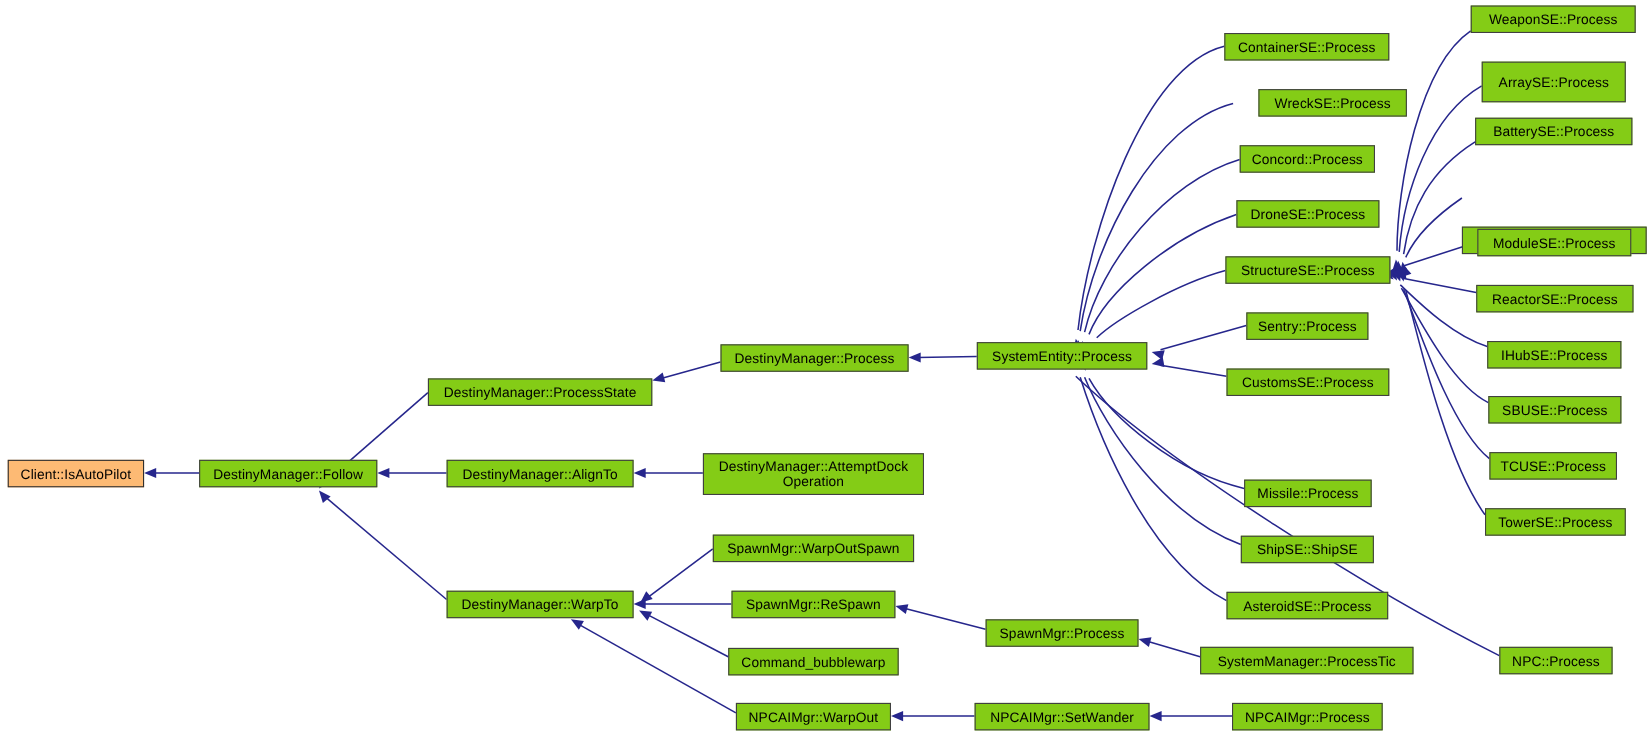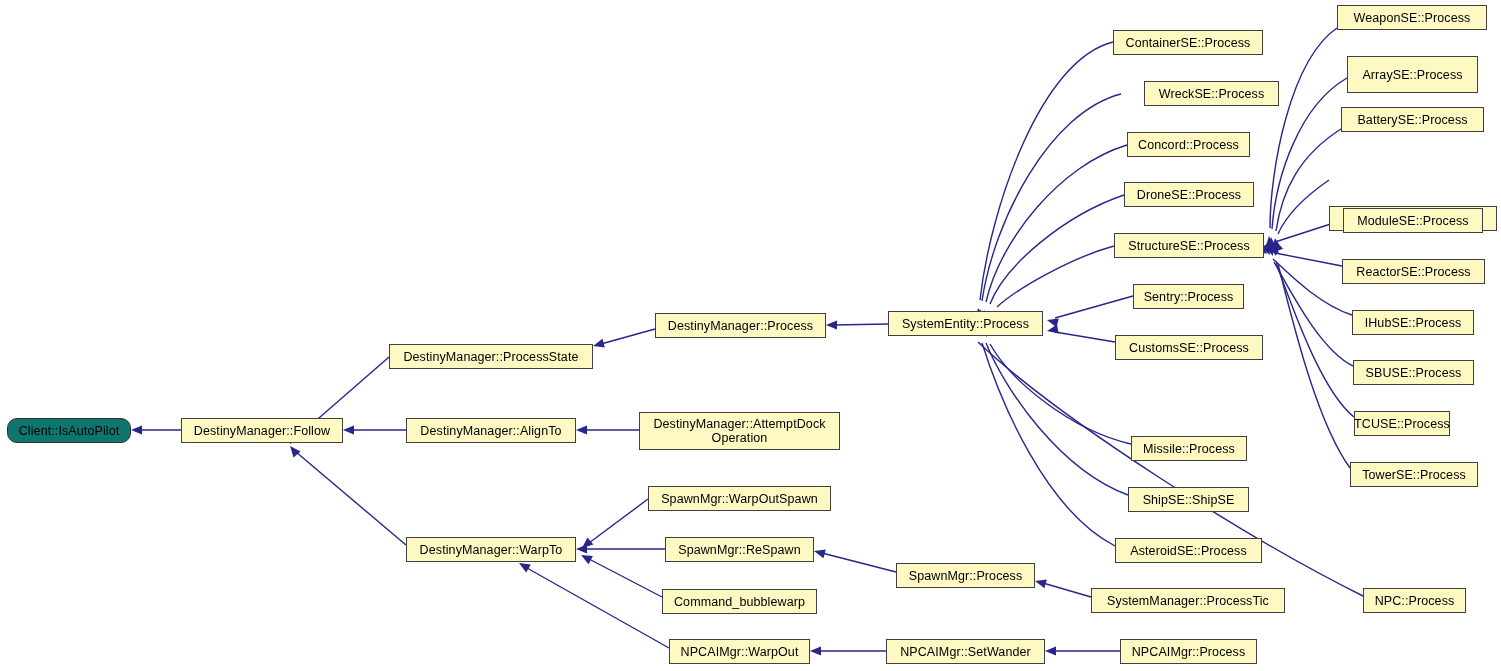--- a/index.html
+++ b/index.html
@@ -15,36 +15,35 @@
   #edges{
     position:absolute;
     left:0;top:0;
     width:1501px;height:671px;
     pointer-events:none;
   }
   .node{
     position:absolute;
     box-sizing:border-box;
     border:1px solid #404040;
-    background:#fef9c3;
+    background:#84cc16;
     color:#000000;
     font-size:12.5px;
     line-height:1.12;
     display:flex;
     align-items:center;
     justify-content:center;
     text-align:center;
     white-space:pre-line;
     letter-spacing:0.1px;
     z-index:2;
   }
   .node.hl{
-    background:#0f766e;
+    background:#fdba74;
     border-color:#303030;
-    border-radius:10px;
   }
 </style>
 </head>
 <body>
 
 <div id="canvas">
   <svg id="edges" viewBox="0 0 1501 671" xmlns="http://www.w3.org/2000/svg">
       <path d="M181,430 L139,430" fill="none" stroke="#26268c" stroke-width="1.4"></path>
       <polygon points="0,0 11,-4.6 11,4.6" fill="#26268c" transform="translate(131,430) rotate(0)"></polygon>
       <path d="M406,430 L351,430" fill="none" stroke="#26268c" stroke-width="1.4"></path>
@@ -146,16 +145,16 @@
     <div class="node" style="left: 1091px; top: 588px; width: 194px; height: 25px;"><span>SystemManager::ProcessTic</span></div>
     <div class="node" style="left: 1120px; top: 639px; width: 137px; height: 25px;"><span>NPCAIMgr::Process</span></div>
     <div class="node" style="left: 1337px; top: 5px; width: 150px; height: 25px;"><span>WeaponSE::Process</span></div>
     <div class="node" style="left: 1347px; top: 56px; width: 131px; height: 37px;"><span>ArraySE::Process</span></div>
     <div class="node" style="left: 1341px; top: 107px; width: 143px; height: 25px;"><span>BatterySE::Process</span></div>
     <div class="node" style="left: 1329px; top: 158px; width: 168px; height: 25px; margin-top: 48px;"><span>JumpBridgeSE::Process</span></div>
     <div class="node" style="left: 1343px; top: 208px; width: 140px; height: 25px;"><span>ModuleSE::Process</span></div>
     <div class="node" style="left: 1342px; top: 259px; width: 143px; height: 25px;"><span>ReactorSE::Process</span></div>
     <div class="node" style="left: 1352px; top: 310px; width: 122px; height: 25px;"><span>IHubSE::Process</span></div>
     <div class="node" style="left: 1353px; top: 360px; width: 121px; height: 25px;"><span>SBUSE::Process</span></div>
-    <div class="node" style="left: 1354px; top: 411px; width: 96px; height: 25px;"><span>TCUSE::Process</span></div>
+    <div class="node" style="left: 1354px; top: 411px; width: 116px; height: 25px;"><span>TCUSE::Process</span></div>
     <div class="node" style="left: 1350px; top: 462px; width: 128px; height: 25px;"><span>TowerSE::Process</span></div>
     <div class="node" style="left: 1363px; top: 588px; width: 103px; height: 25px;"><span>NPC::Process</span></div>
   </div>
 
 </body></html>

